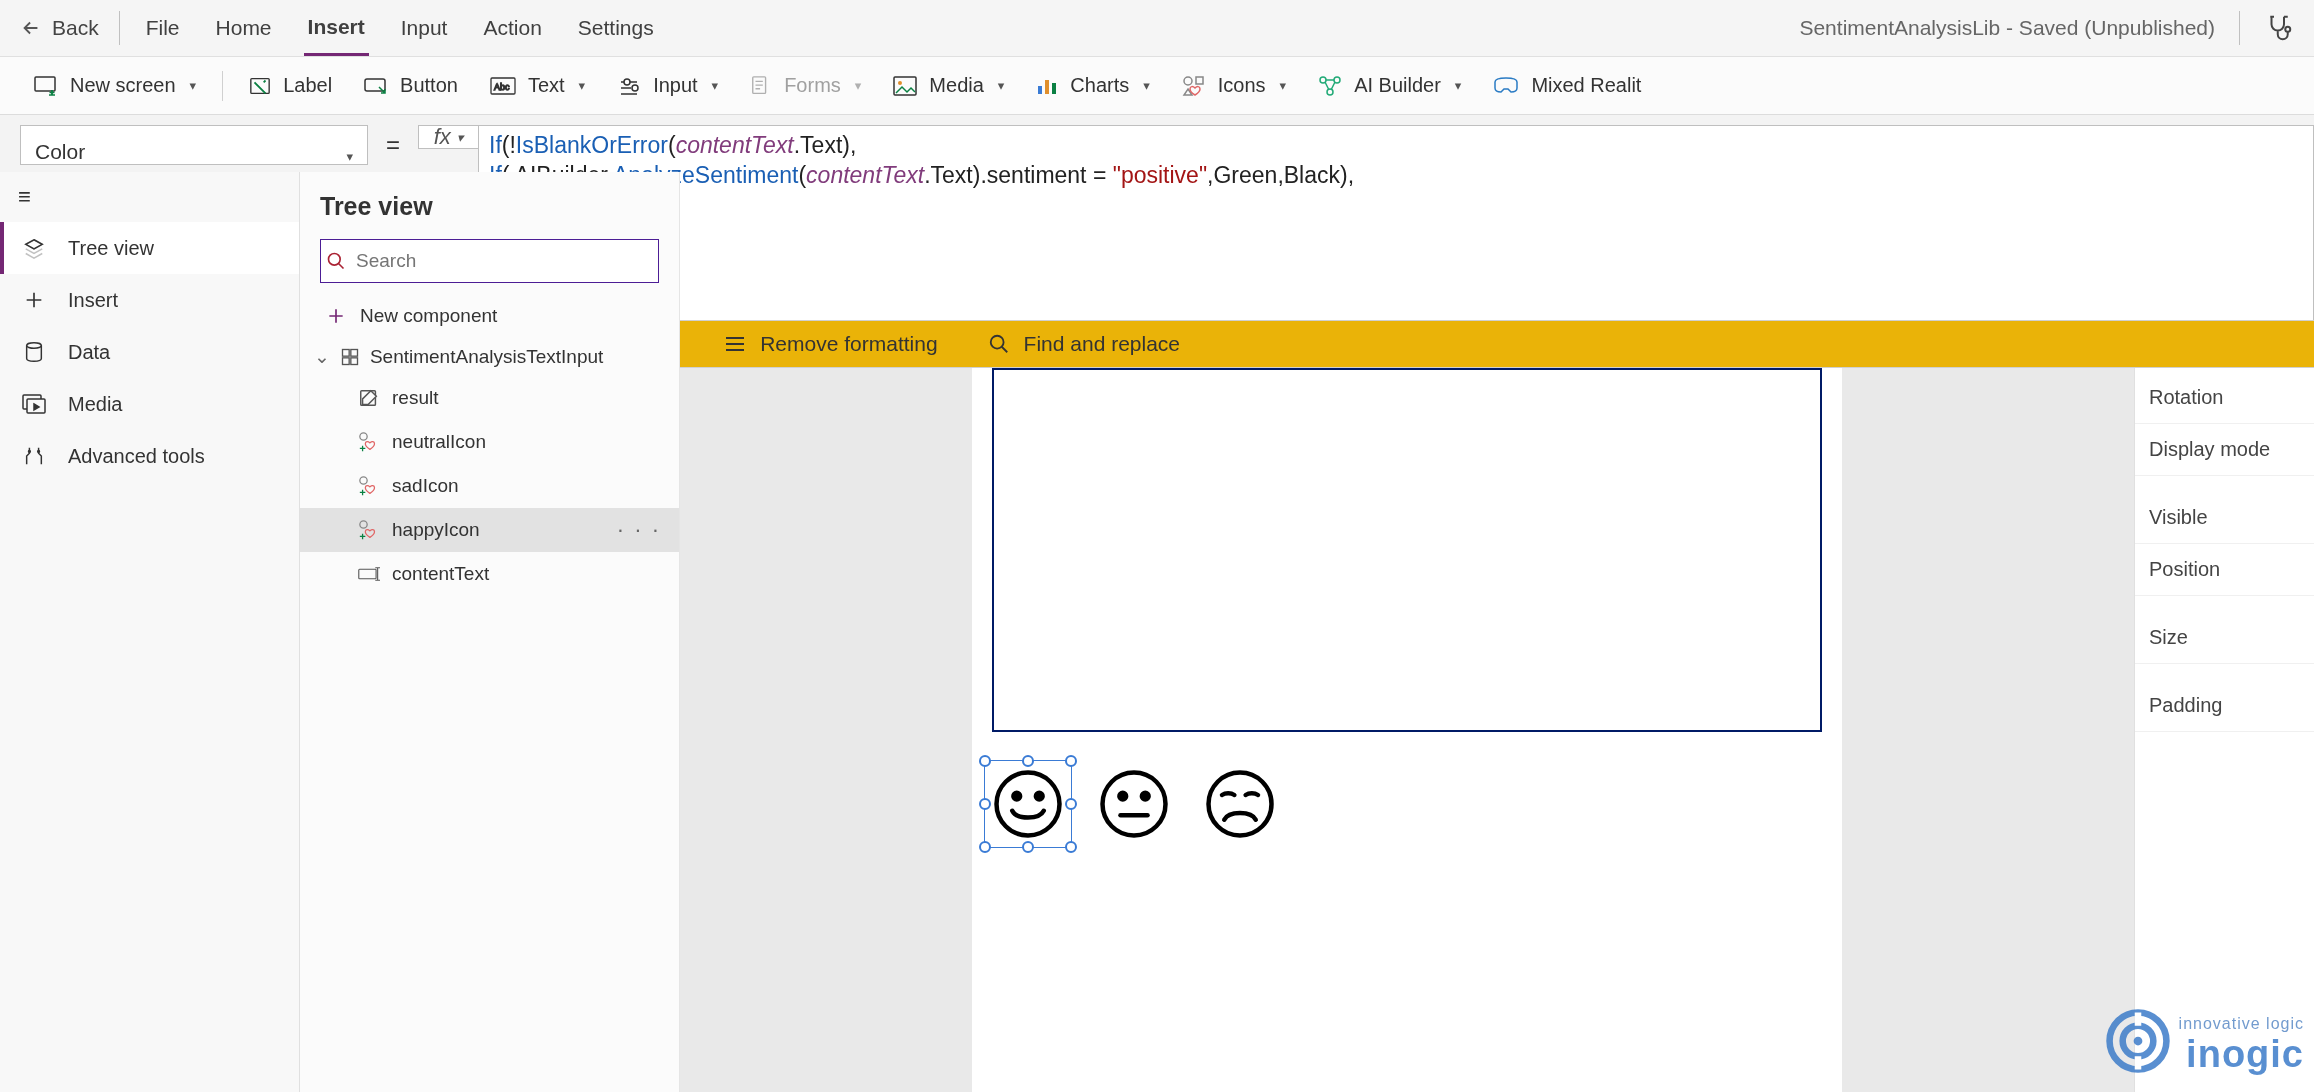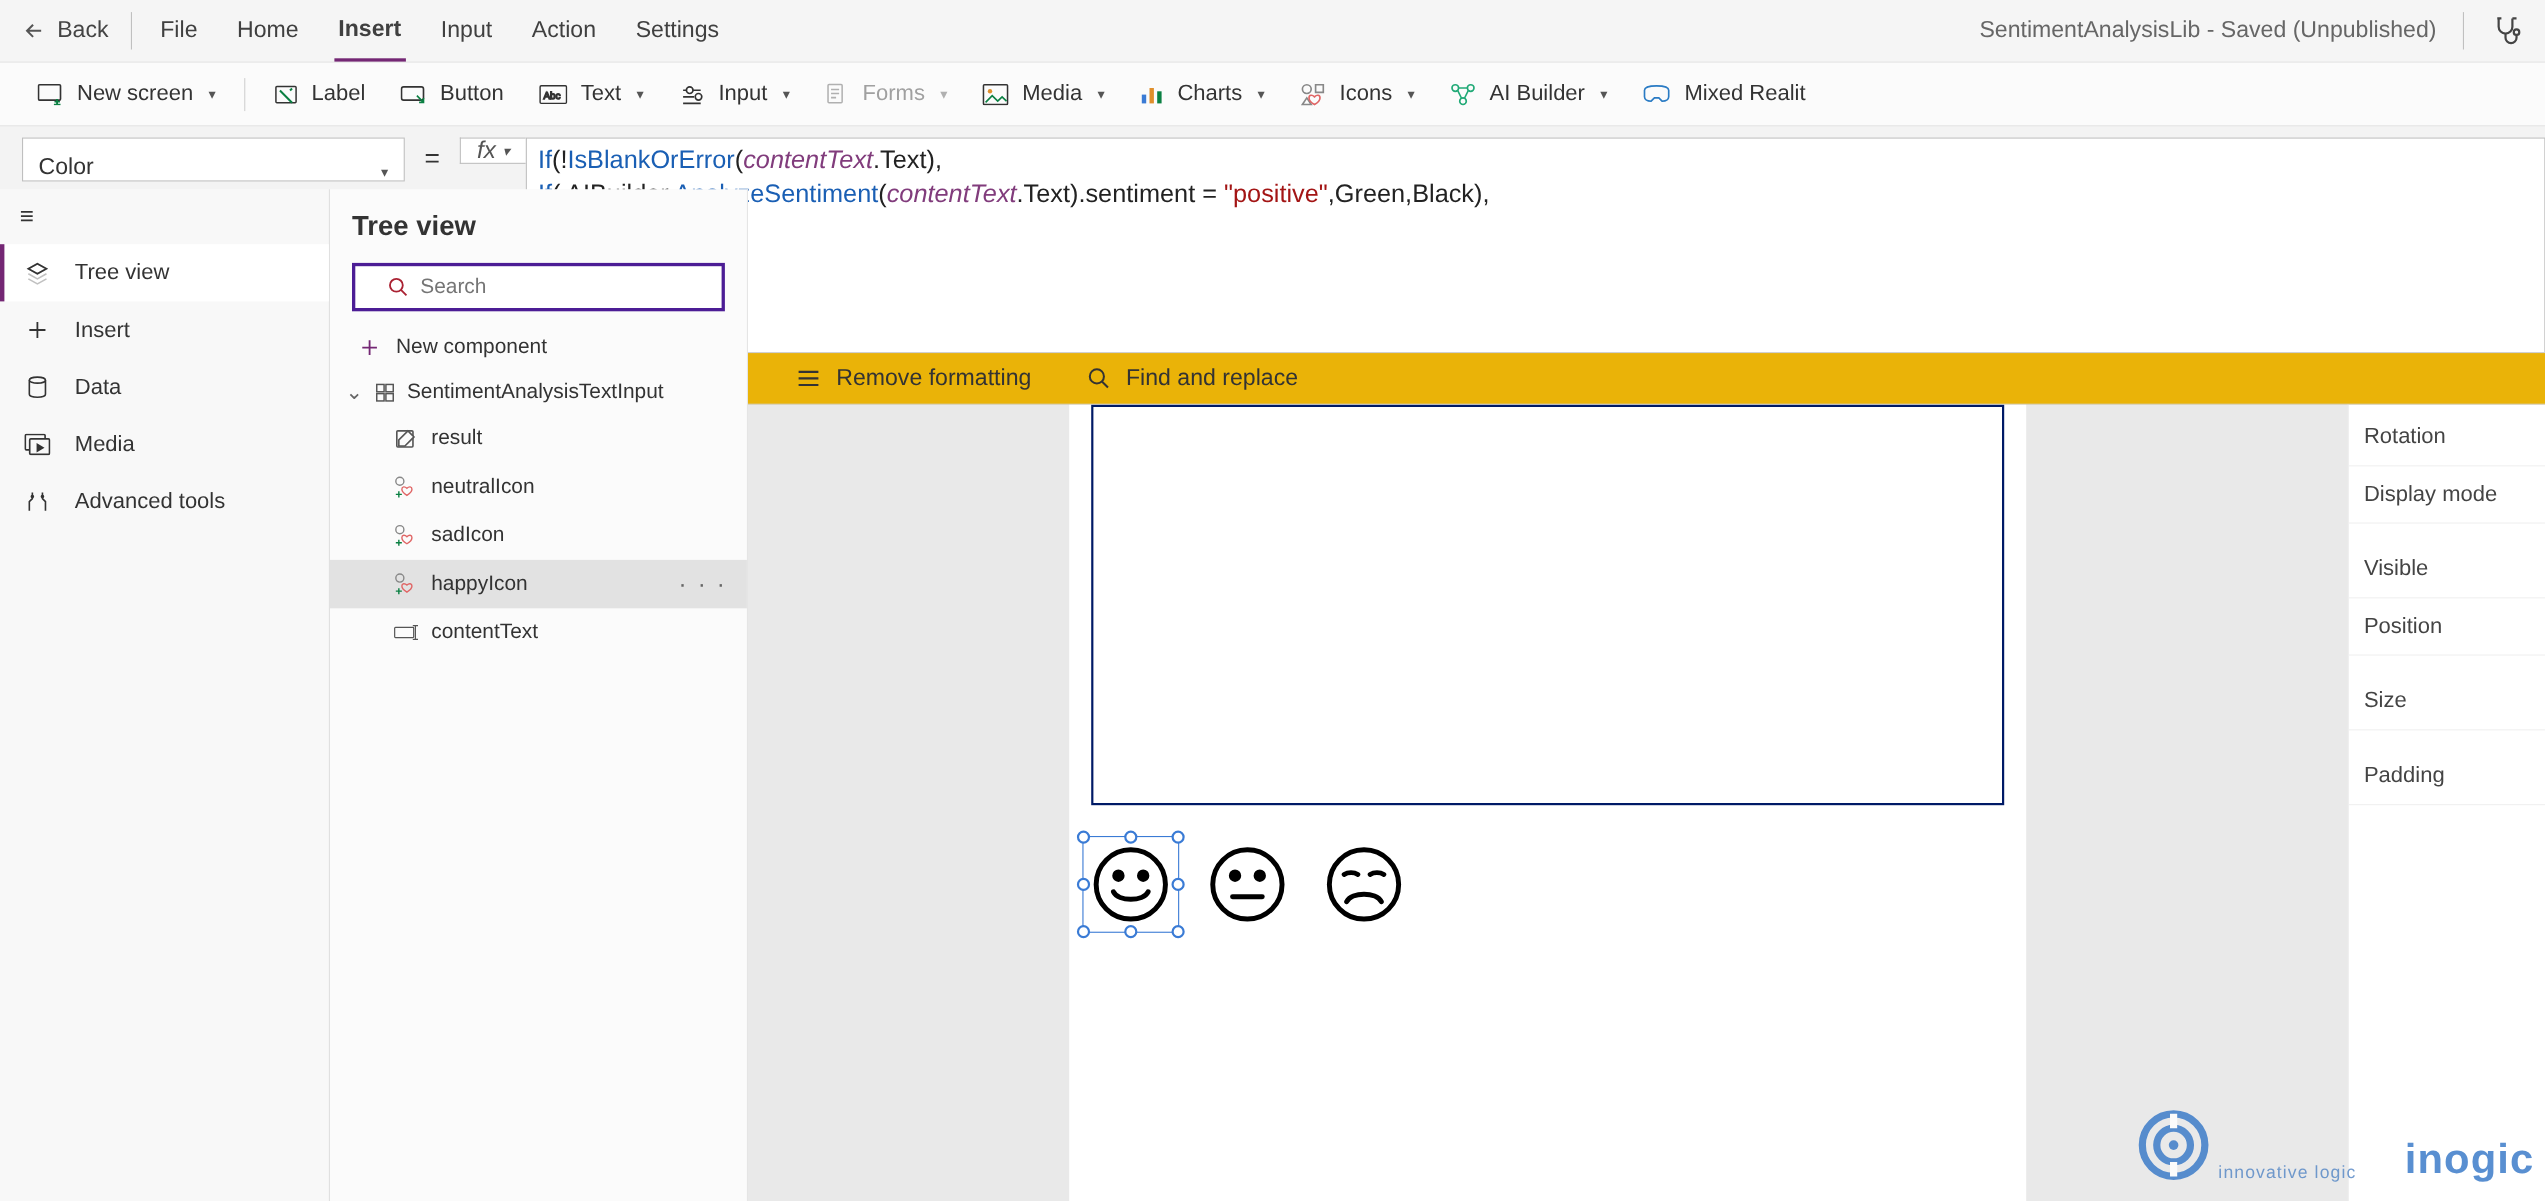--- a/index.html
+++ b/index.html
@@ -43,21 +43,21 @@
   .rail-item { display:flex; align-items:center; gap:22px; padding:14px 22px; font-size:20px; color:#333; cursor:pointer; }
   .rail-item.active { background:#fff; border-left:4px solid #742774; padding-left:18px; }
   .rail-icon { width:24px; height:24px; display:flex; align-items:center; justify-content:center; }
 
   
   .tree-panel { position:absolute; left:300px; top:172px; width:380px; bottom:0; background:#fbfbfb; border-right:1px solid #e5e5e5; }
   .tree-title { font-size:25px; font-weight:600; padding:20px 20px 6px 20px; }
   .tree-tabs { display:flex; gap:30px; padding:0 20px 4px 20px; }
   .tree-tab { font-size:20px; color:#555; padding:6px 2px; cursor:pointer; }
   .tree-tab.active { color:#333; font-weight:600; border-bottom:3px solid #742774; }
-  .tree-search { margin:12px 20px; height:44px; border:3px solid #4c1d95; background:#fff; display:flex; align-items:center; padding:0 29px; gap:10px; }
+  .tree-search { margin:12px 20px; height:44px; border:1px solid #4c1d95; background:#fff; display:flex; align-items:center; padding:0 5px; gap:10px; }
   .tree-search input { border:none; outline:none; font-size:19px; flex:1; color:#666; }
   .new-comp { display:flex; align-items:center; gap:14px; padding:10px 26px; font-size:19px; color:#333; cursor:pointer; }
   .tree-node { display:flex; align-items:center; gap:10px; padding:8px 8px 8px 14px; font-size:19px; color:#333; cursor:pointer; }
   .tree-child { padding-left:58px; display:flex; align-items:center; gap:12px; height:44px; font-size:19px; cursor:pointer; }
   .tree-child.selected { background:#e2e2e2; justify-content:flex-start; }
   .tree-child .more { margin-left:auto; margin-right:18px; font-size:22px; color:#666; letter-spacing:2px; }
   .ctl-icon { width:22px; height:22px; }
 
   
   .canvas-area { position:absolute; left:680px; top:368px; right:180px; bottom:0; background:#e9e9e9; display:flex; justify-content:center; align-items:flex-start; }
@@ -67,21 +67,21 @@
   .emoji { width:72px; height:72px; }
   .sel-box { position:absolute; left:12px; top:392px; width:88px; height:88px; border:1px solid #3a7bd5; }
   .sel-handle { width:12px; height:12px; background:#fff; border:2px solid #3a7bd5; border-radius:50%; position:absolute; }
 
   
   .prop-pane { position:absolute; right:0; top:368px; width:180px; bottom:0; background:#fff; border-left:1px solid #e0e0e0; padding:4px 0; }
   .prop-row { padding:14px 14px; font-size:20px; color:#444; border-bottom:1px solid #f0f0f0; cursor:pointer; }
 
   
   .watermark { position:absolute; right:10px; bottom:16px; display:flex; align-items:flex-end; gap:6px; opacity:0.85; }
-  .wm-text { display:flex; flex-direction:row; align-items:flex-end;gap:44px; }
+  .wm-text { display:flex; flex-direction:column; align-items:flex-end; }
   .wm-top { font-size:16px; color:#5a8ac6; letter-spacing:1px; }
   .wm-bot { font-size:38px; font-weight:700; color:#3d7cc9; letter-spacing:1px; }
 
   svg { display:block; }
 </style>
 </head>
 <body>
 
 <div class="topbar">
   <div class="back-btn">

